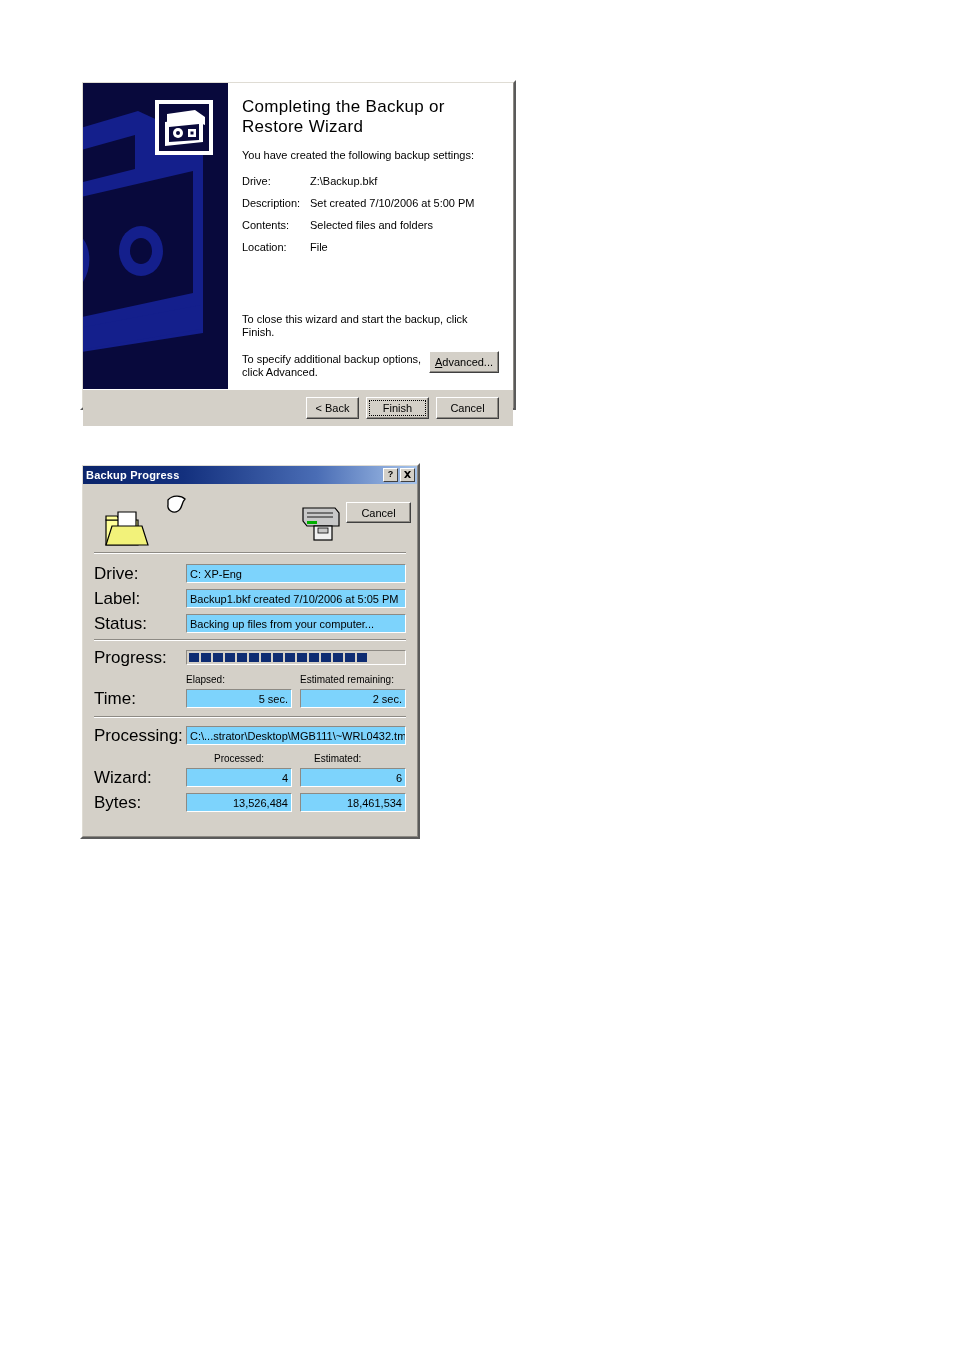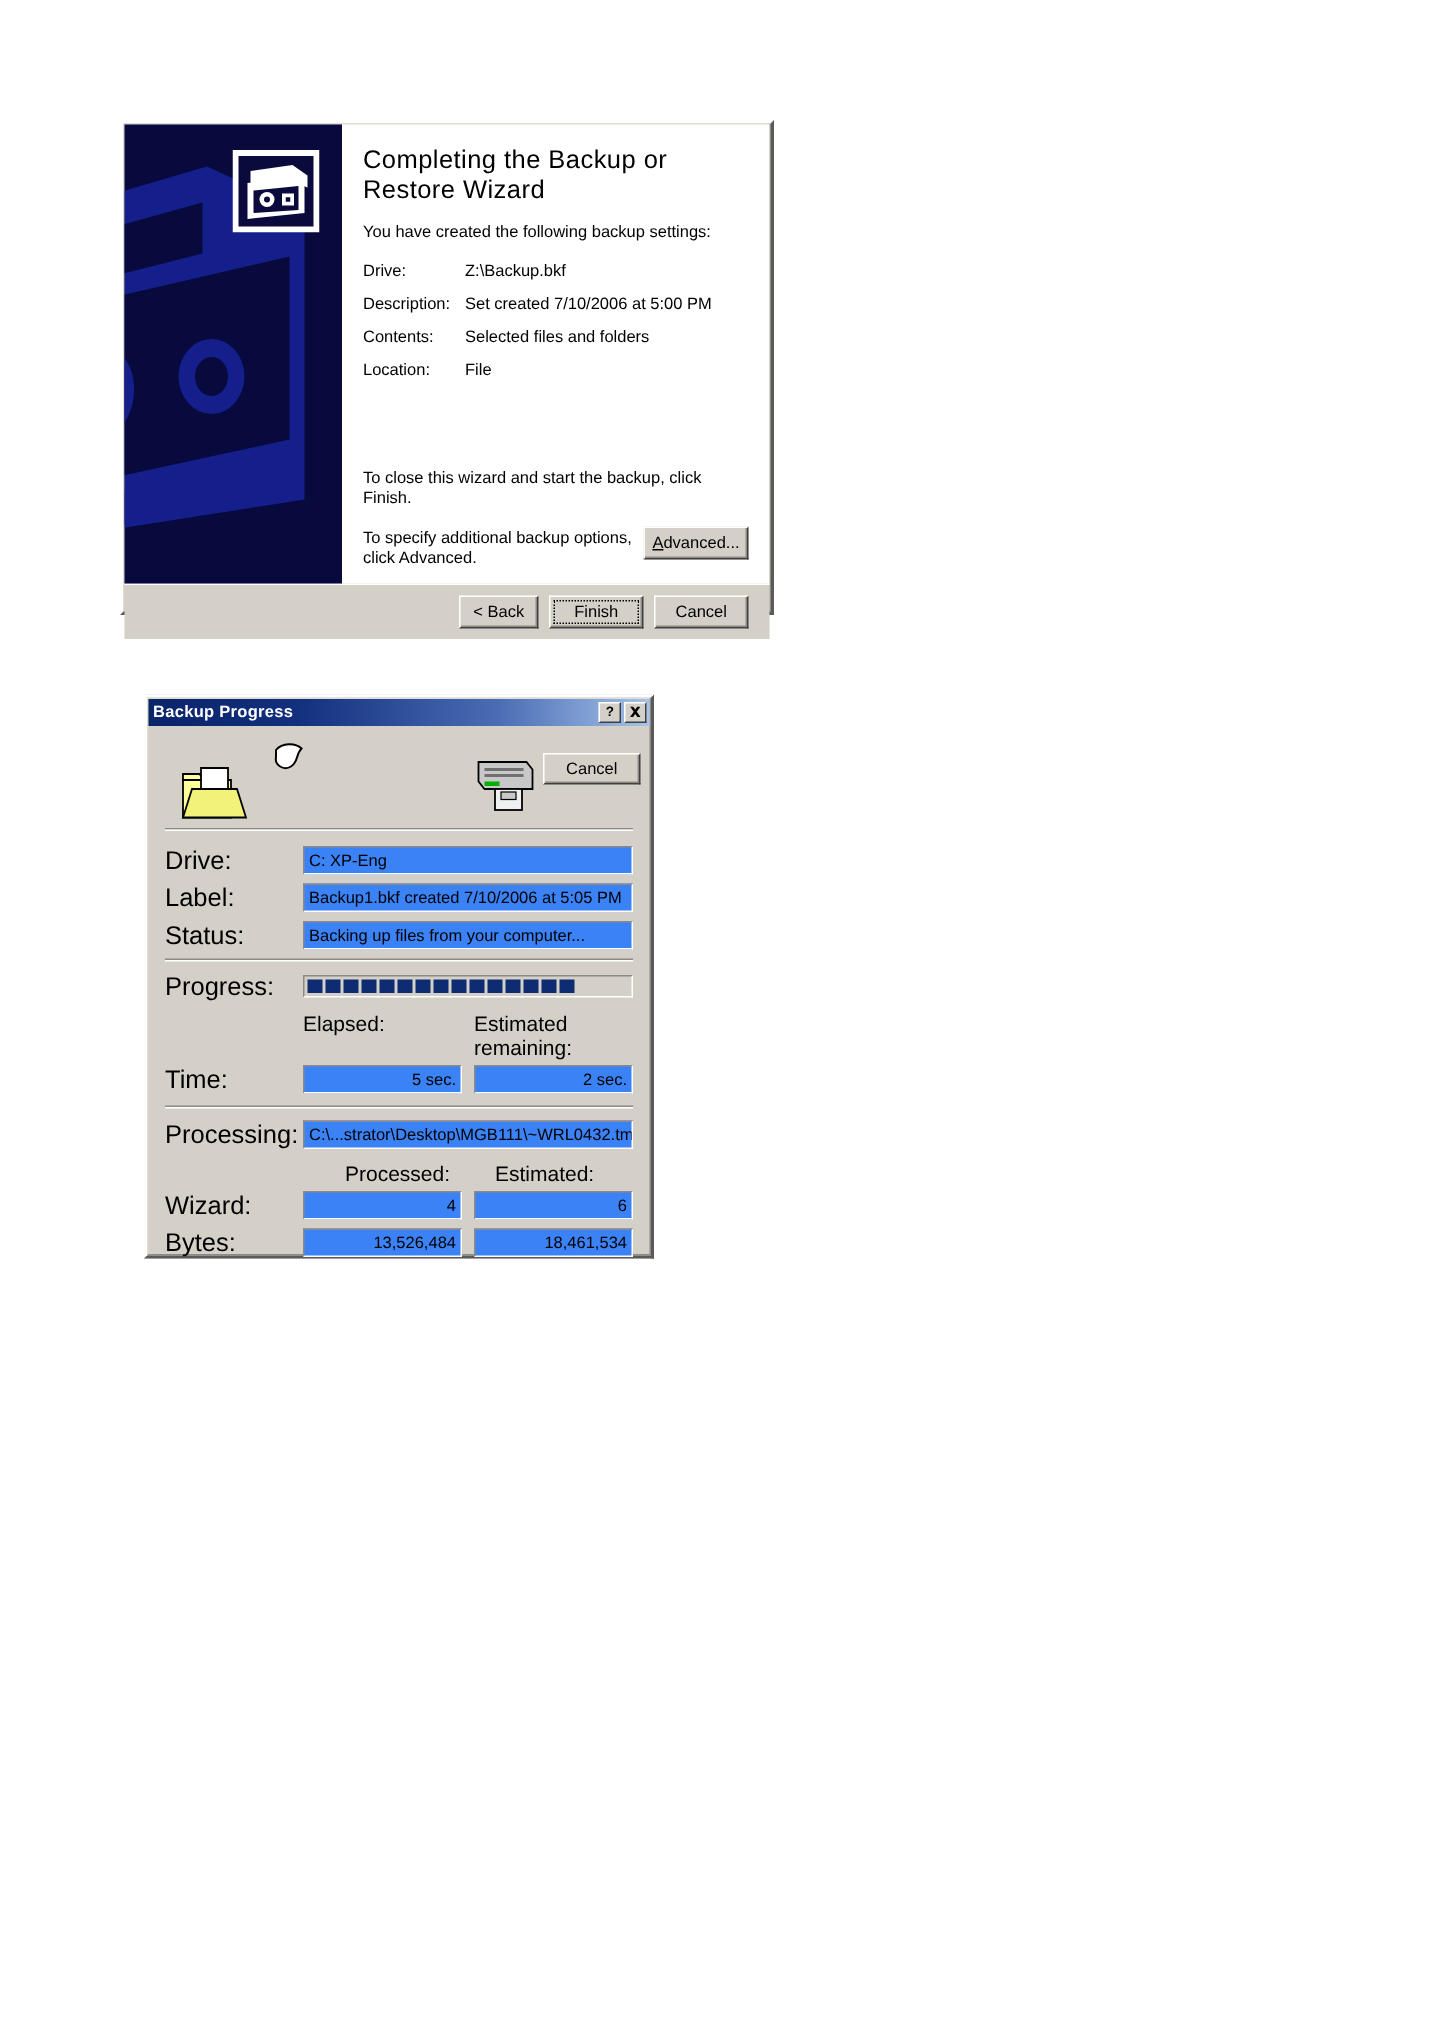--- a/index.html
+++ b/index.html
@@ -94,21 +94,21 @@
   .btn.focused::after {
     content: "";
     position: absolute;
     left: 2px; right: 2px; top: 2px; bottom: 2px;
     border: 1px dotted #000;
   }
   .btn .lbl { position: relative; z-index: 2; }
   .u { text-decoration: underline; }
 
   .field {
-    background: #3b82f6;
+    background: #7dd3fc;
     border-top: 1px solid #8d8a84;
     border-left: 1px solid #8d8a84;
     border-right: 1px solid #ffffff;
     border-bottom: 1px solid #ffffff;
     box-sizing: border-box;
     font-size: 11px;
     color: #000;
     display: flex;
     align-items: center;
     padding: 0 3px;
@@ -165,42 +165,42 @@
     background: #d4d0c8;
     display: flex;
     align-items: center;
     justify-content: flex-end;
     padding-right: 14px;
     box-sizing: border-box;
     border-top: 1px solid #ffffff;
   }
 
   
-  #progress { left: 96px; top: 463px; width: 340px; height: 376px; }
+  #progress { left: 80px; top: 463px; width: 340px; height: 376px; }
   #progress .pbody { padding: 8px 11px 0 11px; box-sizing: border-box; height: calc(100% - 18px); }
   .icon-row { height: 58px; position: relative; }
   .prow { display: flex; align-items: center; height: 19px; margin-bottom: 6px; }
   .prow .k { width: 92px; flex: none; font-size: 17px; }
   .prow .field { height: 19px; }
 
   .pbar {
     height: 15px;
     background: #d4d0c8;
     border-top: 1px solid #8d8a84;
     border-left: 1px solid #8d8a84;
     border-right: 1px solid #ffffff;
     border-bottom: 1px solid #ffffff;
     box-sizing: border-box;
     padding: 2px;
     display: flex;
     gap: 2px;
     overflow: hidden;
   }
   .pblk { width: 10px; background: #0e2c72; flex: none; }
-  .hdr-lbl { font-size: 14px; color: #000; margin-bottom: 2px; }
+  .hdr-lbl { font-size: 10px; color: #000; margin-bottom: 2px; }
 </style>
 </head>
 <body>
 
 <div class="dlg" id="wizard">
   <div class="dlg-inner">
 
 
     <div class="body">
 

